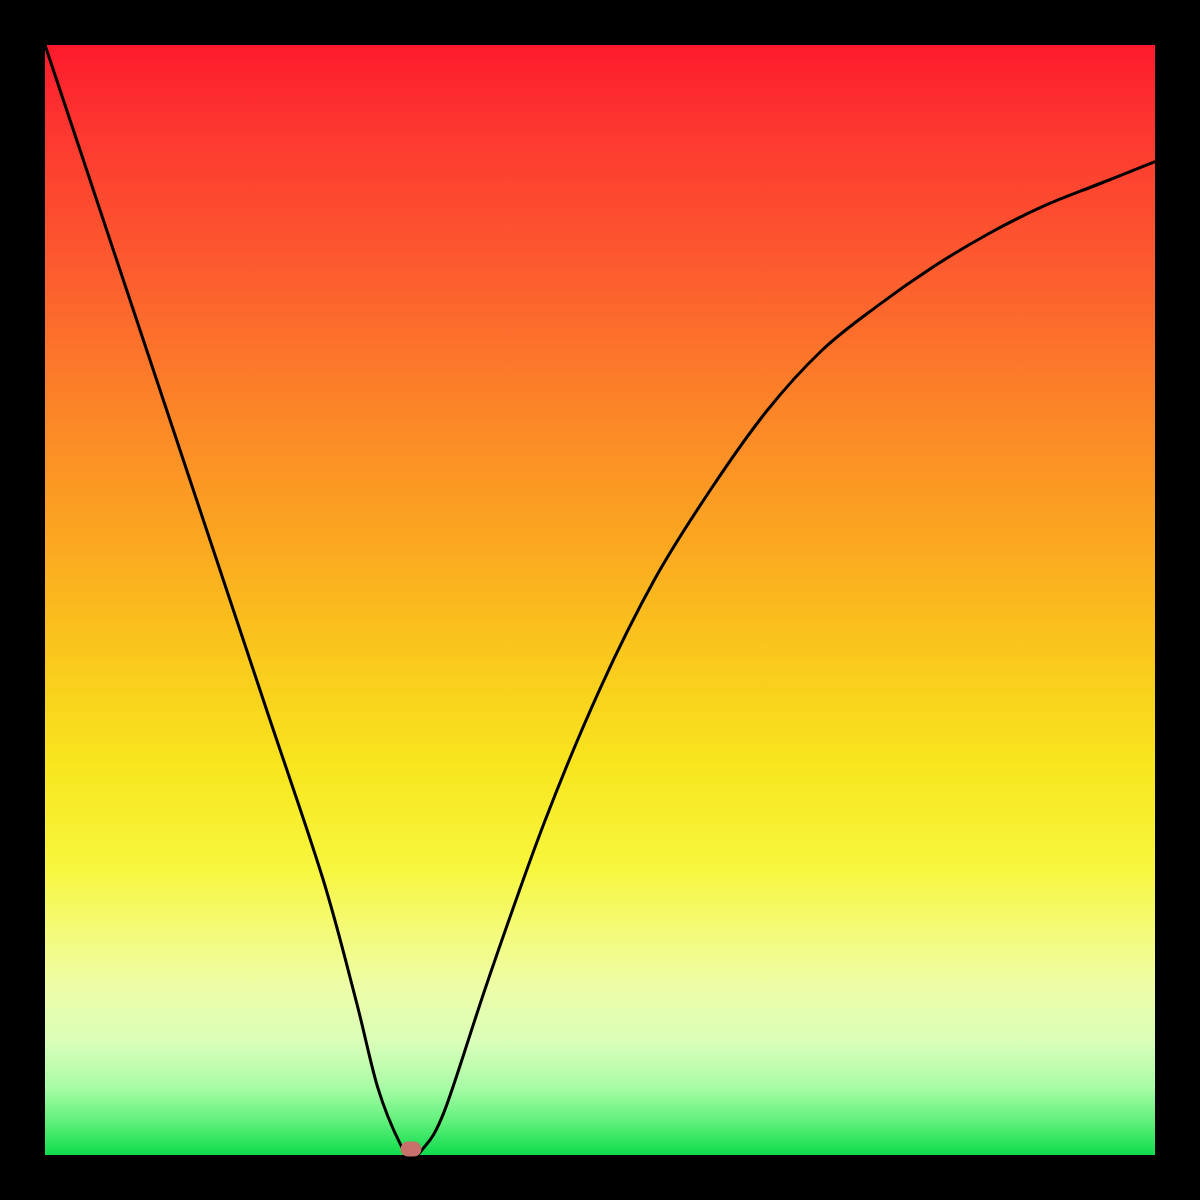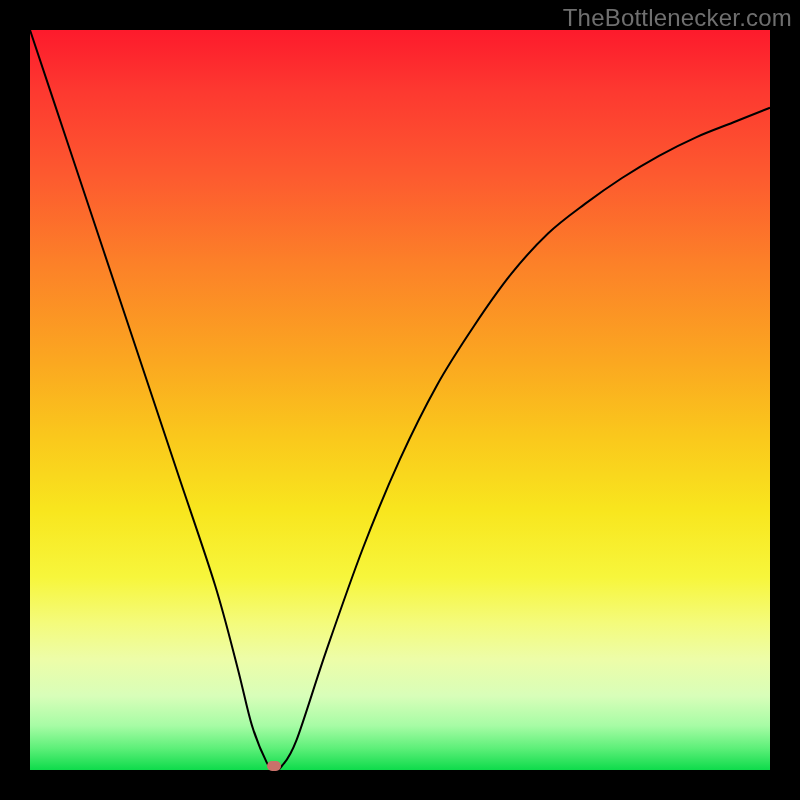--- a/index.html
+++ b/index.html
@@ -72,15 +72,14 @@
 
 <div class="frame">
 
   <div class="plot">
     <svg class="curve" viewBox="0 0 740 740" preserveAspectRatio="none">
       <path id="curve-path" d="M 0 0 C 6.166666666666667 18.5, 24.666666666666664 74, 37 111 C 49.333333333333336 148, 61.666666666666664 185, 74 222 C 86.33333333333333 259, 98.66666666666667 295.99999999999994, 111 332.99999999999994 C 123.33333333333333 369.99999999999994, 135.66666666666666 407, 148 444 C 160.33333333333334 481, 175.13333333333333 522.9333333333334, 185 555 C 194.86666666666667 587.0666666666666, 201.03333333333336 612.9666666666667, 207.20000000000002 636.4 C 213.36666666666667 659.8333333333333, 217.06666666666666 679.5666666666667, 222 695.6 C 226.93333333333334 711.6333333333333, 233.10000000000002 725.2, 236.8 732.6 C 240.5 740, 241.73333333333335 739.3833333333333, 244.20000000000002 740 C 246.66666666666669 740.6166666666667, 247.90000000000003 741.2333333333333, 251.60000000000002 736.3 C 255.3 731.3666666666666, 259 729.5166666666667, 266.4 710.4 C 273.79999999999995 691.2833333333333, 284.9 653.6666666666667, 296 621.6 C 307.1 589.5333333333333, 320.6666666666667 550.0666666666667, 333 518 C 345.3333333333333 485.93333333333334, 357.66666666666663 456.3333333333333, 370 429.2 C 382.33333333333337 402.06666666666666, 394.66666666666674 377.4, 407.00000000000006 355.2 C 419.33333333333337 333, 431.6666666666667 314.5, 444 296 C 456.3333333333333 277.5, 468.6666666666667 259.6166666666667, 481 244.2 C 493.3333333333333 228.78333333333333, 505.6666666666667 215.21666666666667, 518 203.5 C 530.3333333333334 191.78333333333333, 542.6666666666666 183.14999999999998, 555 173.89999999999998 C 567.3333333333334 164.64999999999998, 579.6666666666666 156.01666666666665, 592 148 C 604.3333333333334 139.98333333333335, 616.6666666666666 132.5833333333334, 629 125.80000000000007 C 641.3333333333334 119.01666666666675, 653.6666666666666 112.85000000000008, 666 107.30000000000007 C 678.3333333333334 101.75000000000006, 690.6666666666666 97.43333333333335, 703 92.5 C 715.3333333333334 87.56666666666665, 733.8333333333334 80.16666666666661, 740 77.69999999999993 " fill="none" stroke="#000" stroke-width="2"></path>
     </svg>
     <div id="marker" class="marker" style="left: 237.2px; top: 731.3px; background: rgb(201, 113, 106);"></div>
   </div>
 
-  <div class="attribution">TheBottlenecker.com</div>
 
 </div>
 
 </body></html>

